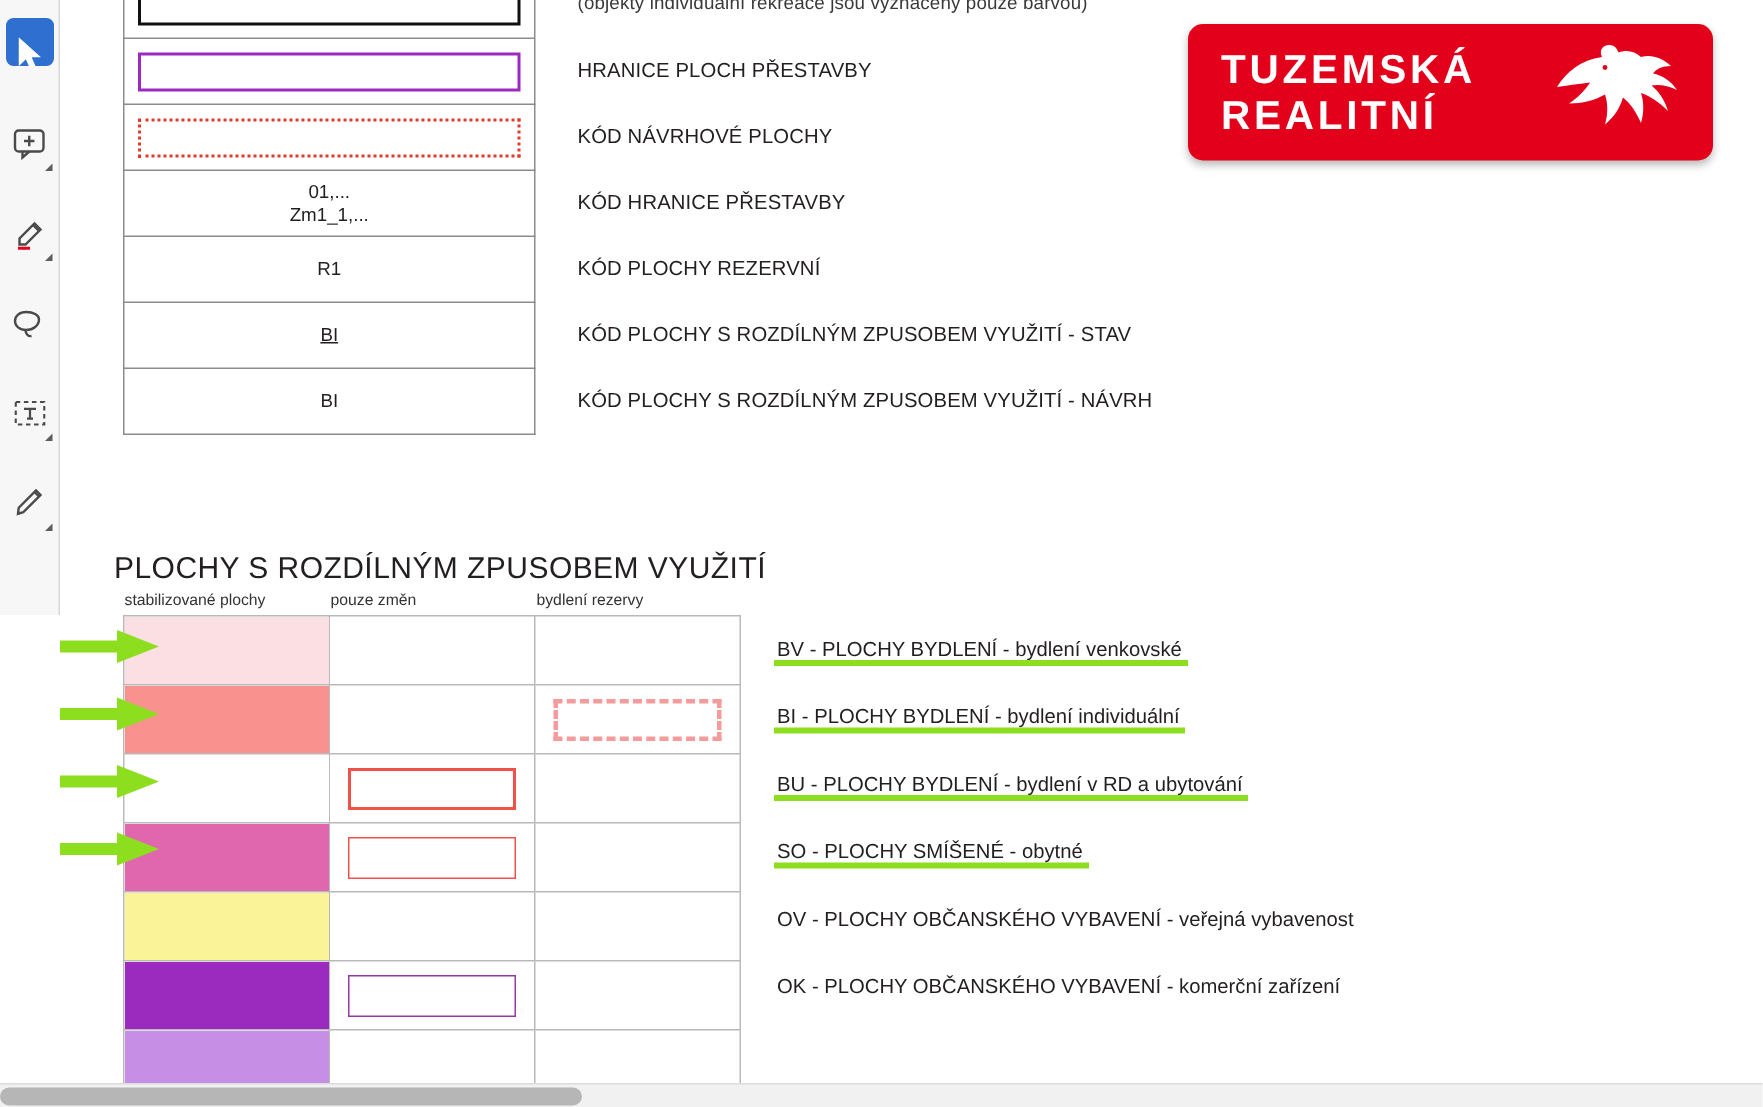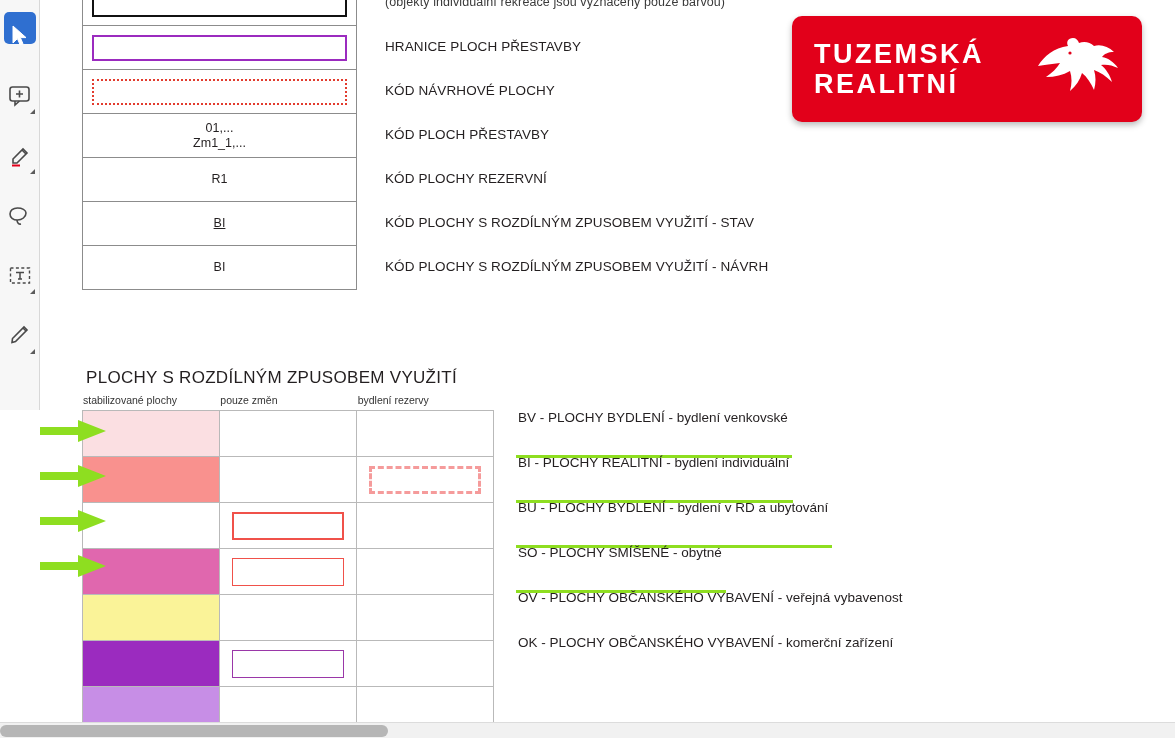--- a/index.html
+++ b/index.html
@@ -117,23 +117,23 @@
     align-items: center;
     font-size: 13.5px;
     letter-spacing: .1px;
     color: #231f20;
   }
   .ldesc.small { font-size: 12.5px; color: #3a3a3a; }
 
   
   #section-title {
     position: absolute;
-    left: 46px;
+    left: 36px;
     top: 368px;
-    font-size: 17px;
+    font-size: 20px;
     letter-spacing: .3px;
     color: #231f20;
   }
 
   
   #matrix-heads {
     position: absolute;
     left: 42px;
     top: 394px;
     width: 412px;
@@ -177,20 +177,21 @@
 
   .mdesc-list {
     position: absolute;
     left: 478px;
     top: 410px;
     width: 620px;
   }
   .mdesc {
     height: 45px;
     display: flex;
+    align-items: center;
     font-size: 13.5px;
     color: #231f20;
   }
   .mdesc span.txt { position: relative; display: inline-block; padding-bottom: 1px; }
   .mdesc.hl span.txt::after {
     content: "";
     position: absolute;
     left: -2px;
     right: -4px;
     bottom: -3px;
@@ -206,21 +207,21 @@
     height: 26px;
   }
   .arrow svg { display: block; }
 
   
   #brand {
     position: absolute;
     left: 752px;
     top: 16px;
     width: 350px;
-    height: 106px;
+    height: 91px;
     background: #e2001a;
     border-radius: 10px;
     box-shadow: 0 3px 6px rgba(0,0,0,.28);
     display: flex;
     align-items: center;
     box-sizing: border-box;
     padding: 0 16px 0 22px;
   }
   #brand .words {
     color: #ffffff;
@@ -374,21 +375,21 @@
     <div class="lrow">
       <div class="lswatch">BI</div>
     </div>
 
   </div>
 
   <div class="ldesc-list">
     <div class="ldesc small">(objekty individuální rekreace jsou vyznačeny pouze barvou)</div>
     <div class="ldesc">HRANICE PLOCH PŘESTAVBY</div>
     <div class="ldesc">KÓD NÁVRHOVÉ PLOCHY</div>
-    <div class="ldesc">KÓD PLOCH PŘESTAVBY</div>
+    <div class="ldesc">KÓD HRANICE PŘESTAVBY</div>
     <div class="ldesc">KÓD PLOCHY REZERVNÍ</div>
     <div class="ldesc">KÓD PLOCHY S ROZDÍLNÝM ZPUSOBEM VYUŽITÍ - STAV</div>
     <div class="ldesc">KÓD PLOCHY S ROZDÍLNÝM ZPUSOBEM VYUŽITÍ - NÁVRH</div>
   </div>
 
   <div id="section-title">PLOCHY S ROZDÍLNÝM ZPUSOBEM VYUŽITÍ</div>
 
   <div id="matrix-heads">
     <div>stabilizované plochy</div>
     <div>pouze změn</div>
@@ -441,21 +442,21 @@
       <td></td>
     </tr>
   </tbody>
     </table>
 
   <div class="mdesc-list">
     <div class="mdesc hl">
         <span class="txt">BV - PLOCHY BYDLENÍ - bydlení venkovské</span>
       </div>
     <div class="mdesc hl">
-        <span class="txt">BI - PLOCHY REALITNÍ - bydlení individuální</span>
+        <span class="txt">BI - PLOCHY BYDLENÍ - bydlení individuální</span>
       </div>
     <div class="mdesc hl">
         <span class="txt">BU - PLOCHY BYDLENÍ - bydlení v RD a ubytování</span>
       </div>
     <div class="mdesc hl">
         <span class="txt">SO - PLOCHY SMÍŠENÉ - obytné</span>
       </div>
     <div class="mdesc">
         <span class="txt">OV - PLOCHY OBČANSKÉHO VYBAVENÍ - veřejná vybavenost</span>
       </div>

